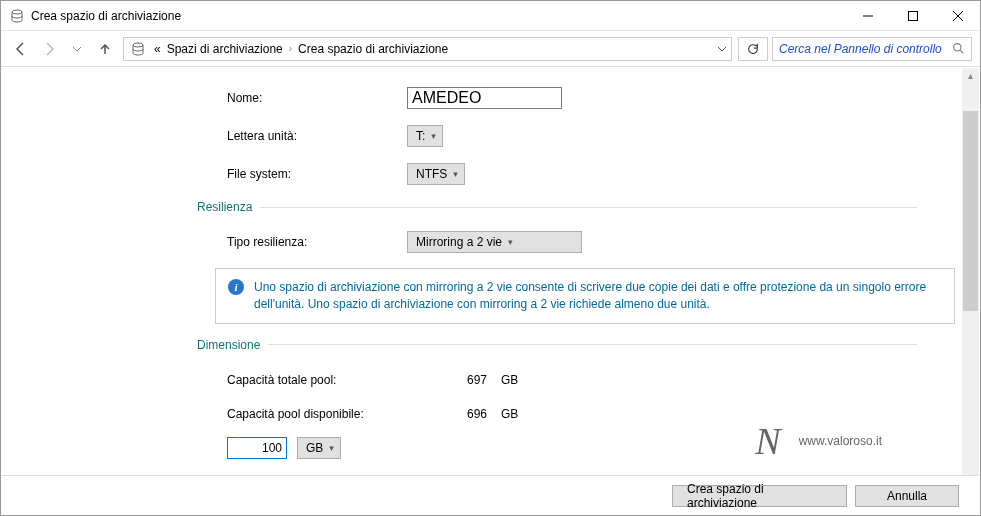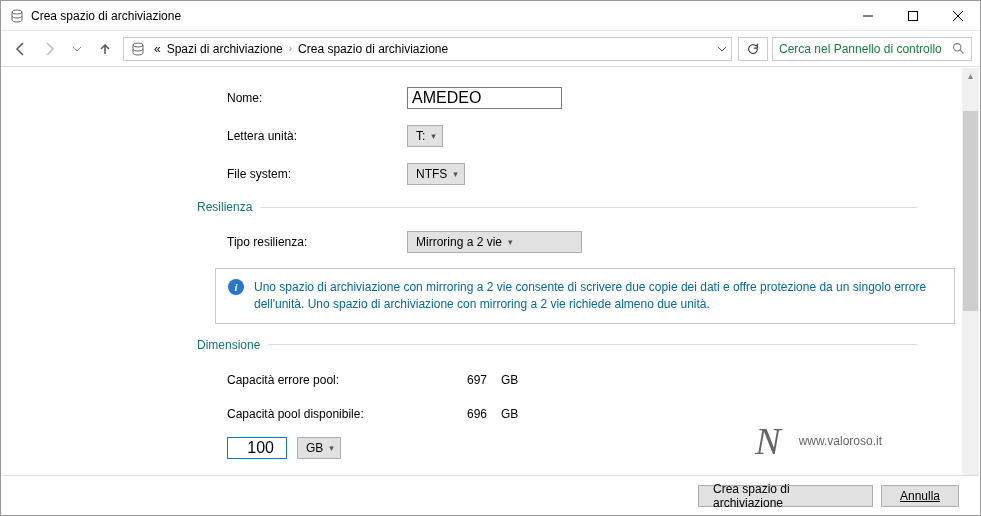--- a/index.html
+++ b/index.html
@@ -11,21 +11,21 @@
 .navbar { height: 36px; display: flex; align-items: center; border-bottom: 1px solid #ddd; padding: 0 8px; gap: 4px; }
 .nav-arrow { width: 24px; height: 24px; display: flex; align-items: center; justify-content: center; color: #888; }
 .nav-arrow.active { color: #555; }
 .addr { flex: 1; height: 24px; border: 1px solid #ccc; display: flex; align-items: center; padding: 0 4px; gap: 6px; margin: 0 2px; }
 .addr .loc-icon { color: #555; margin: 0 2px; }
 .addr .crumb { color: #000; }
 .addr .sep { color: #888; font-size: 10px; }
 .addr .spacer { flex: 1; }
 .refresh-box { width: 30px; height: 24px; border: 1px solid #ccc; display: flex; align-items: center; justify-content: center; color: #333; }
 .search-box { width: 200px; height: 24px; border: 1px solid #ccc; display: flex; align-items: center; padding: 0 6px; color: #777; justify-content: space-between; }
-.search-box .ph { color: #15803d; }
+.search-box .ph { font-style: italic; color: #1d4ed8; }
 .content-wrap { position: absolute; top: 67px; bottom: 40px; left: 1px; right: 1px; display: flex; }
 .content { flex: 1; overflow: hidden; padding: 18px 45px 0 225px; position: relative; }
 .scrollbar { width: 17px; background: #f0f0f0; display: flex; flex-direction: column; align-items: center; padding-top: 2px; }
 .scrollbar .thumb { background: #cdcdcd; width: 15px; flex: 0 0 200px; margin-top: 30px; }
 .scrollbar .arrow-up, .scrollbar .arrow-down { color: #888; font-size: 10px; }
 .form-row { display: flex; align-items: center; height: 24px; margin-bottom: 14px; }
 .form-row .label { width: 180px; color: #000; }
 .text-input { width: 155px; height: 22px; border: 1px solid #7a7a7a; padding: 0 4px; font-size: 16px; }
 .combo { height: 22px; border: 1px solid #adadad; background: #e1e1e1; display: inline-flex; align-items: center; padding: 0 6px 0 8px; gap: 6px; }
 .combo .chev { font-size: 9px; color: #555; }
@@ -34,27 +34,27 @@
 .combo.lg { width: 175px; justify-content: flex-start; }
 .fieldset-title { display: flex; align-items: center; margin: 12px 0 16px -30px; color: #0f766e; }
 .fieldset-title .line { flex: 1; height: 1px; background: #ddd; margin-left: 8px; }
 .info-box { border: 1px solid #ccc; padding: 10px 12px; display: flex; gap: 10px; margin: 4px 0 14px -12px; width: 740px; }
 .info-icon { width: 16px; height: 16px; border-radius: 50%; background: #2977cc; color: #fff; font-weight: bold; font-size: 11px; display: flex; align-items: center; justify-content: center; font-style: italic; font-family: Georgia, serif; flex-shrink: 0; }
 .info-text { line-height: 1.4; color: #0369a1; }
 .dim-row { display: flex; align-items: center; height: 24px; margin-bottom: 10px; }
 .dim-row .label { width: 220px; }
 .dim-row .val { width: 40px; text-align: right; }
 .dim-row .unit { width: 40px; padding-left: 14px; }
-.num-input { width: 60px; height: 22px; border: 1px solid #0078d7; text-align: right; padding: 0 12px; font-size: 16px; margin-right: 10px; }
+.num-input { width: 60px; height: 22px; border: 1px solid #0078d7; text-align: right; padding: 0 4px; font-size: 12px; margin-right: 10px; }
 .watermark { position: absolute; right: 80px; bottom: 12px; color: #666; font-family: Georgia, serif; font-size: 18px; display: flex; align-items: center; gap: 18px; }
 .watermark .wm-icon { font-family: "Segoe Script", cursive; font-size: 38px; font-style: italic; }
 .footer { position: absolute; bottom: 0; left: 1px; right: 1px; height: 40px; border-top: 1px solid #ddd; display: flex; align-items: center; justify-content: flex-end; padding: 0 20px; gap: 8px; }
 .btn { height: 22px; border: 1px solid #adadad; background: #e1e1e1; padding: 0 14px; display: inline-flex; align-items: center; font-size: 12px; }
 .btn.primary { width: 175px; justify-content: center; }
-.btn.secondary { width: 78px; justify-content: center; text-decoration: underline; }
+.btn.secondary { width: 104px; justify-content: center; }
 svg { display: block; }
 </style>
 </head>
 <body>
 
 <div class="titlebar">
   <span class="app-icon">
     <svg width="16" height="16" viewBox="0 0 16 16">
         <ellipse cx="8" cy="4" rx="5" ry="2" fill="none" stroke="#666" stroke-width="1"></ellipse>
         <path d="M3 4v8c0 1.1 2.2 2 5 2s5-.9 5-2V4" fill="none" stroke="#666" stroke-width="1"></path>
@@ -172,21 +172,21 @@
   <div class="info-box">
     <div class="info-icon">i</div>
     <div class="info-text">Uno spazio di archiviazione con mirroring a 2 vie consente di scrivere due copie dei dati e offre protezione da un singolo errore dell'unità. Uno spazio di archiviazione con mirroring a 2 vie richiede almeno due unità.</div>
   </div>
 
   <div class="fieldset-title">
     <span>Dimensione</span>
         <span class="line"></span>
   </div>
   <div class="dim-row">
-    <span class="label">Capacità errore pool:</span>
+    <span class="label">Capacità totale pool:</span>
     <span class="val">697</span>
     <span class="unit">GB</span>
   </div>
   <div class="dim-row">
     <span class="label">Capacità pool disponibile:</span>
     <span class="val">696</span>
     <span class="unit">GB</span>
   </div>
   <div class="dim-row">
     <input class="num-input" value="100" style="">

